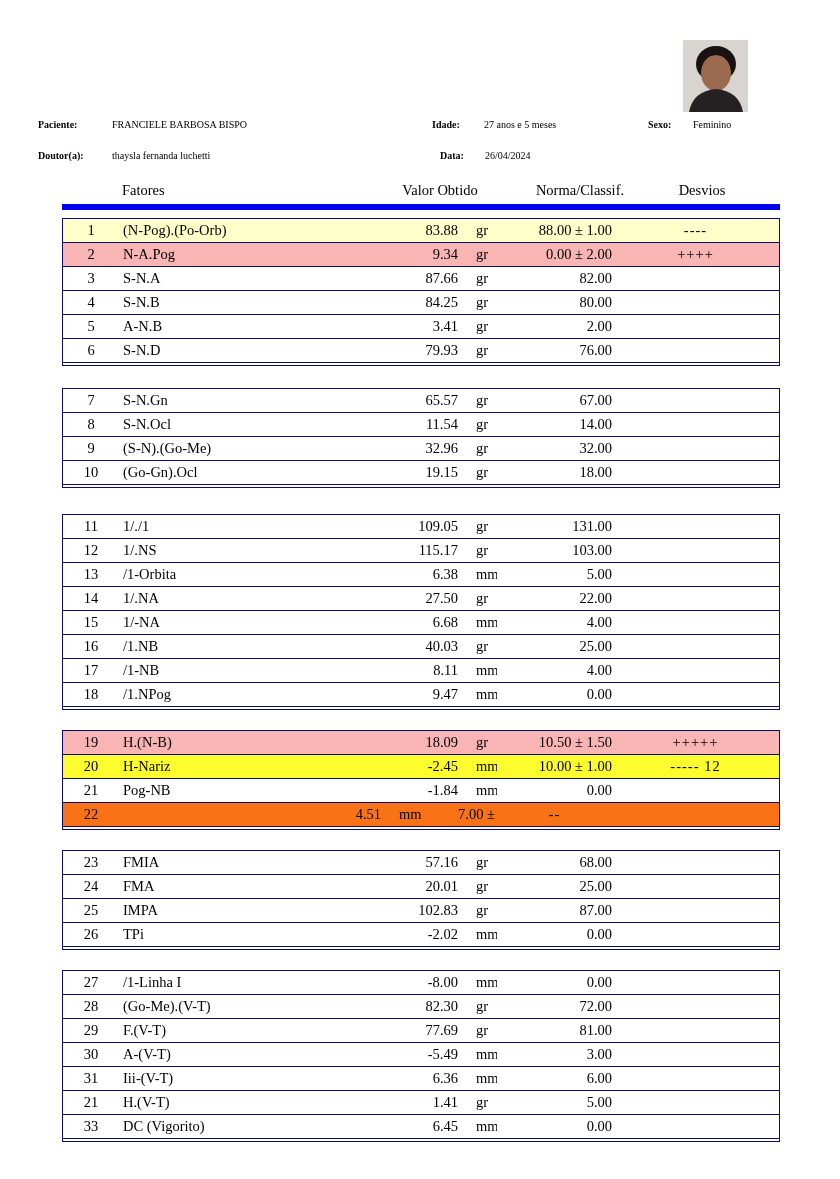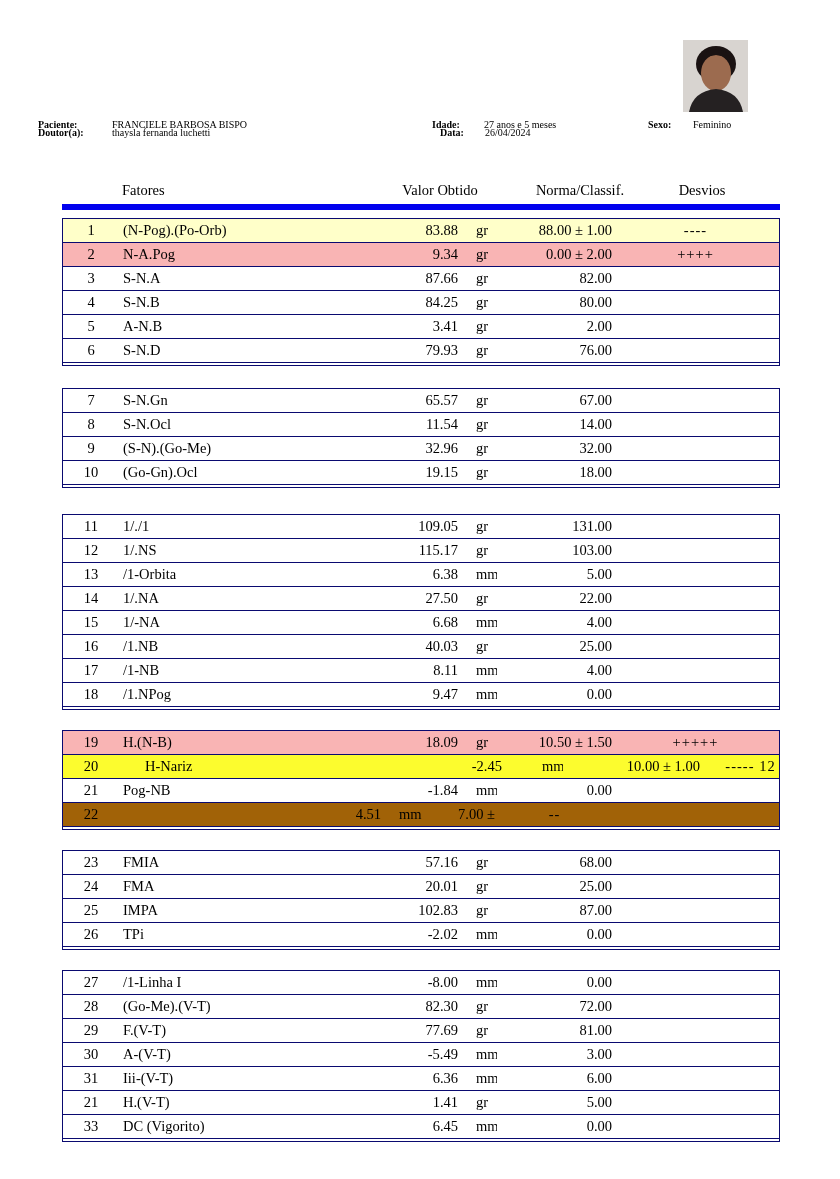--- a/index.html
+++ b/index.html
@@ -8,21 +8,21 @@
     font-family:"Liberation Serif","DejaVu Serif",serif;color:#000000;overflow:hidden;
   }
   .title-block{position:absolute;left:0;top:62px;width:760px;text-align:center;}
   .title{font-size:15px;font-weight:bold;}
   .subtitle{font-size:15px;font-weight:bold;margin-top:7px;}
   .photo{position:absolute;left:683px;top:40px;width:65px;height:72px;}
   .info{position:absolute;font-size:10px;white-space:nowrap;}
   .lbl{font-weight:bold;}
   .abs{position:absolute;top:0;}
   .info-row{position:absolute;left:0;top:0;width:840px;height:20px;}
-  .r1{top:119px;} .r2{top:127px;}
+  .r1{top:119px;} .r2{top:150px;}
   .p-lbl{left:38px;} .p-val{left:112px;text-align:center;}
   .i-lbl{left:432px;} .i-val{left:484px;}
   .d-lbl{left:440px;} .d-val{left:485px;}
   .s-lbl{left:648px;} .s-val{left:693px;}
 
   .thead-lbl{position:absolute;top:182px;font-size:14.5px;}
   .th-fatores{left:122px;}
   .th-valor{left:380px;width:120px;text-align:center;}
   .th-norma{left:520px;width:120px;text-align:center;}
   .th-desvios{left:647px;width:110px;text-align:center;}
@@ -40,22 +40,22 @@
   }
   .c{overflow:hidden;white-space:nowrap;}
   .num{text-align:center;}
   .factor{padding-left:4px;}
   .val{text-align:right;}
   .unit{padding-left:5px;margin-left:13px;}
   .norm{text-align:right;}
   .dev{text-align:center;letter-spacing:1px;}
   .hl-cream{background:#FFFFC9;}
   .hl-pink{background:#F9B4B4;}
-  .hl-yellow{background:#FCFC2E;gap:22px;}
-  .hl-pale{background:#a16207;}
+  .hl-yellow{background:#FCFC2E;}
+  .hl-pale{background:#f97316;}
 </style>
 </head>
 <body>
 
 <div class="page">
 
 
   <div class="photo">
     <svg width="65" height="72" viewBox="0 0 65 72">
       <rect width="65" height="72" fill="#d8d4d0"></rect>

